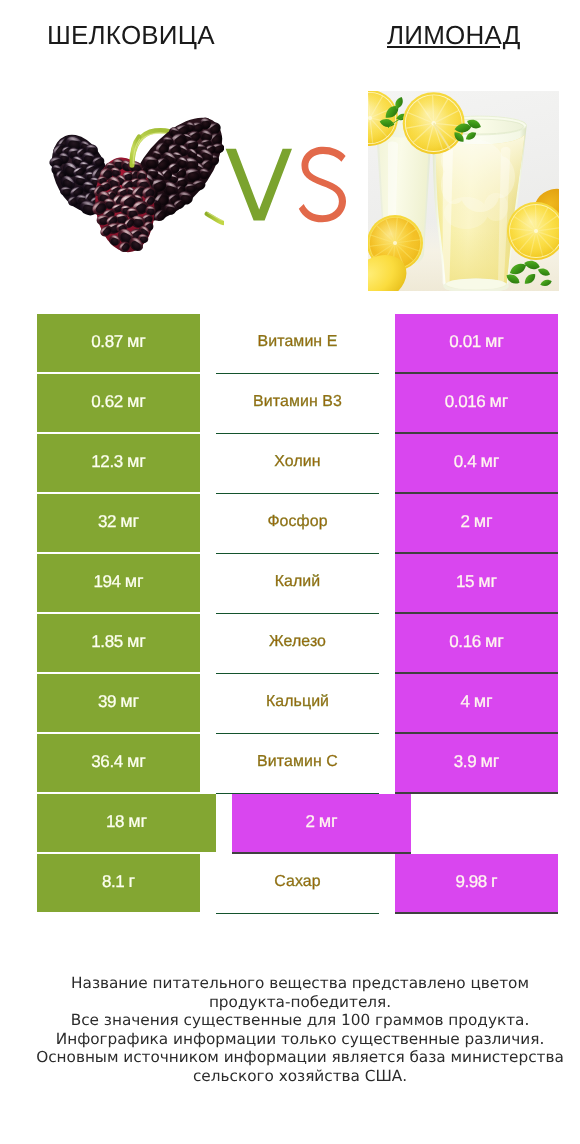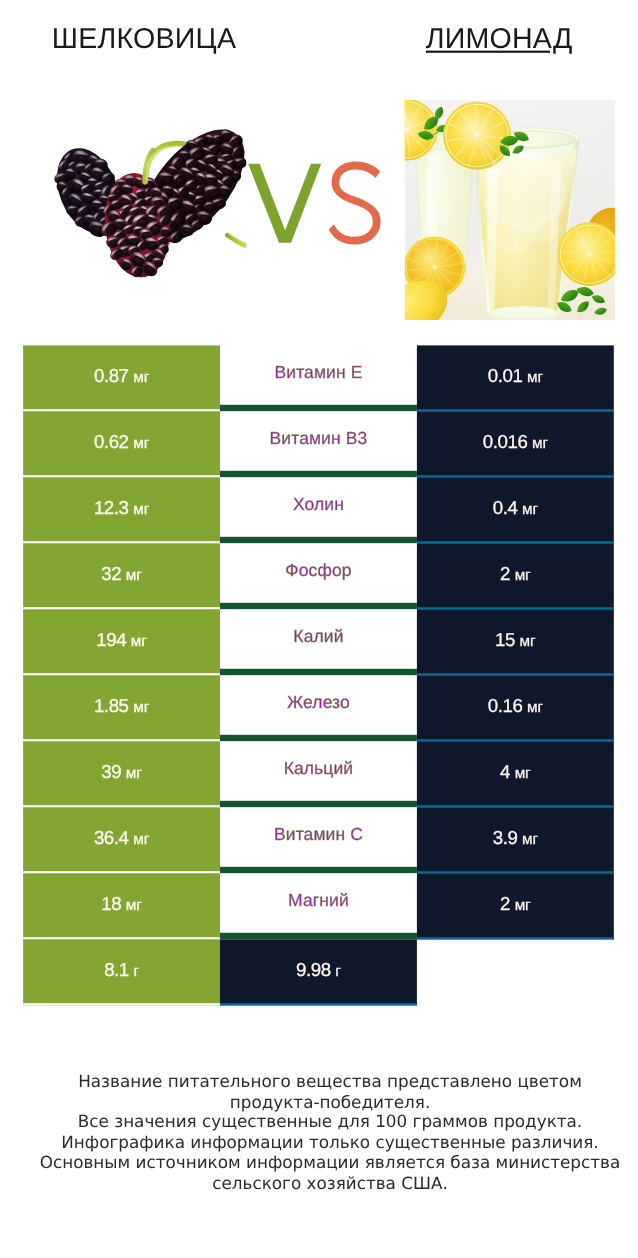--- a/index.html
+++ b/index.html
@@ -26,30 +26,30 @@
 
   
   .hero { position: absolute; left: 0; top: 0; width: 580px; height: 300px; }
   .mulberry { position: absolute; left: 46px; top: 108px; width: 178px; height: 148px; }
   .lemonade { position: absolute; left: 368px; top: 91px; width: 191px; height: 200px; }
   .vs { position: absolute; left: 222px; top: 146px; width: 130px; height: 80px; }
 
   
   .table { position: absolute; left: 21px; top: 314px; width: 537px; }
   .row { display: flex; height: 60px; }
-  .cell { display: flex; align-items: center; justify-content: center; padding-bottom: 3px; }
+  .cell { display: flex; align-items: center; justify-content: center; padding-bottom: 3px; margin-left: 16px; }
   .cell-l { width: 179px; background: #83a632; color: #fdfff0;
             border-bottom: 2px solid #fff; }
-  .cell-m { width: 179px; background: #ffffff; color: #a21caf;
-            border-bottom: 6px solid #14532d; }
-  .cell-r { width: 179px; background: #0f172a; color: #fff6ef;
-            border-bottom: 2px solid #0369a1; align-items: center; }
+  .cell-m { width: 179px; background: #ffffff; color: #a16207;
+            border-bottom: 1px solid #14532d; }
+  .cell-r { width: 179px; background: #d946ef; color: #fff6ef;
+            border-bottom: 2px solid #404040; align-items: center; }
 
   .num { font-size: 17px; letter-spacing: -0.4px; -webkit-text-stroke: 0.28px currentColor; }
-  .unit { font-size: 14px; margin-left: 4.2px; letter-spacing: -0.1px; -webkit-text-stroke: 0.24px currentColor; }
+  .unit { font-size: 18px; margin-left: 4.2px; letter-spacing: -0.1px; -webkit-text-stroke: 0.24px currentColor; }
   .lbl { font-size: 15.9px; letter-spacing: 0.1px; -webkit-text-stroke: 0.32px #74913a; }
 
   
   .footer {
     position: absolute; left: 0; top: 974px; width: 580px;
     text-align: center; font-family: "DejaVu Sans", sans-serif;
     font-size: 15.3px; line-height: 18.5px;
     color: #2b2b2b; letter-spacing: -0.02px; padding-left: 20px;
   }
 </style>
@@ -1232,32 +1232,32 @@
         <div class="cell cell-r">
           <span class="num">3.9</span>
           <span class="unit">мг</span>
         </div>
       </div>
       <div class="row">
         <div class="cell cell-l">
           <span class="num">18</span>
           <span class="unit">мг</span>
         </div>
-        <div class="cell cell-m">
-          <span class="lbl">Магний</span>
-        </div>
         <div class="cell cell-r">
           <span class="num">2</span>
           <span class="unit">мг</span>
         </div>
       </div>
       <div class="row">
         <div class="cell cell-l">
           <span class="num">8.1</span>
           <span class="unit">г</span>
+        </div>
+        <div class="cell cell-m">
+          <span class="lbl">Сахар</span>
         </div>
         <div class="cell cell-r">
           <span class="num">9.98</span>
           <span class="unit">г</span>
         </div>
       </div>
     </div>
 
   <div class="footer" id="footer">
       <div>Название питательного вещества представлено цветом</div>

